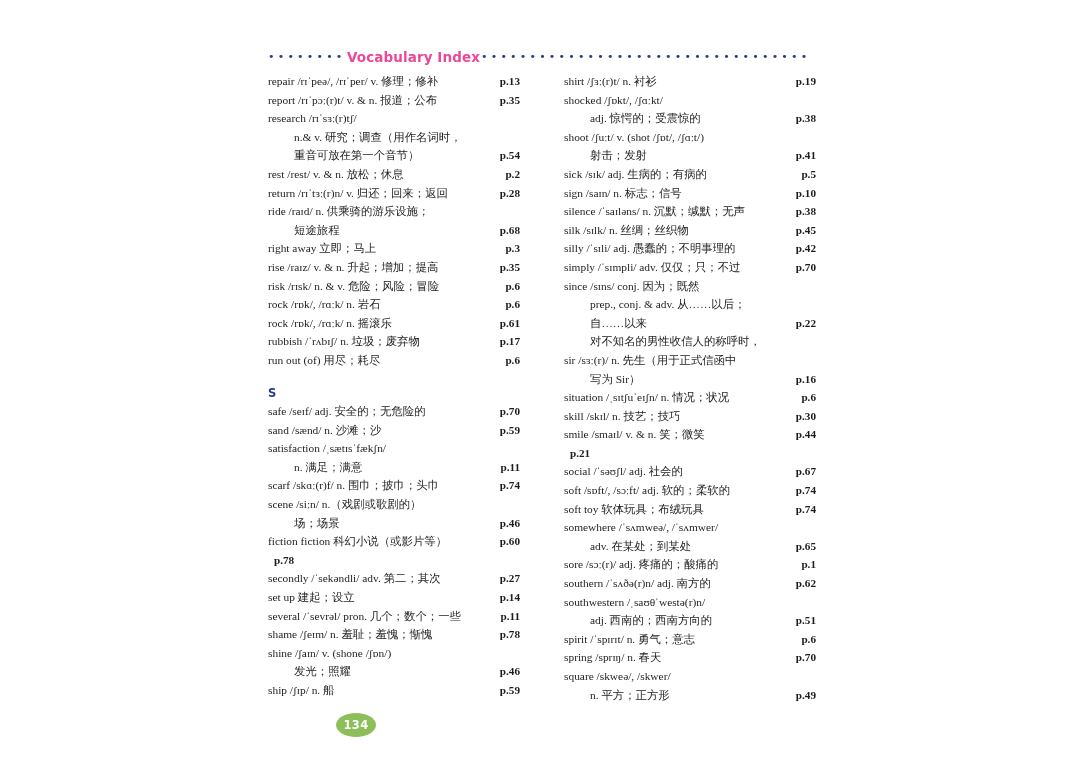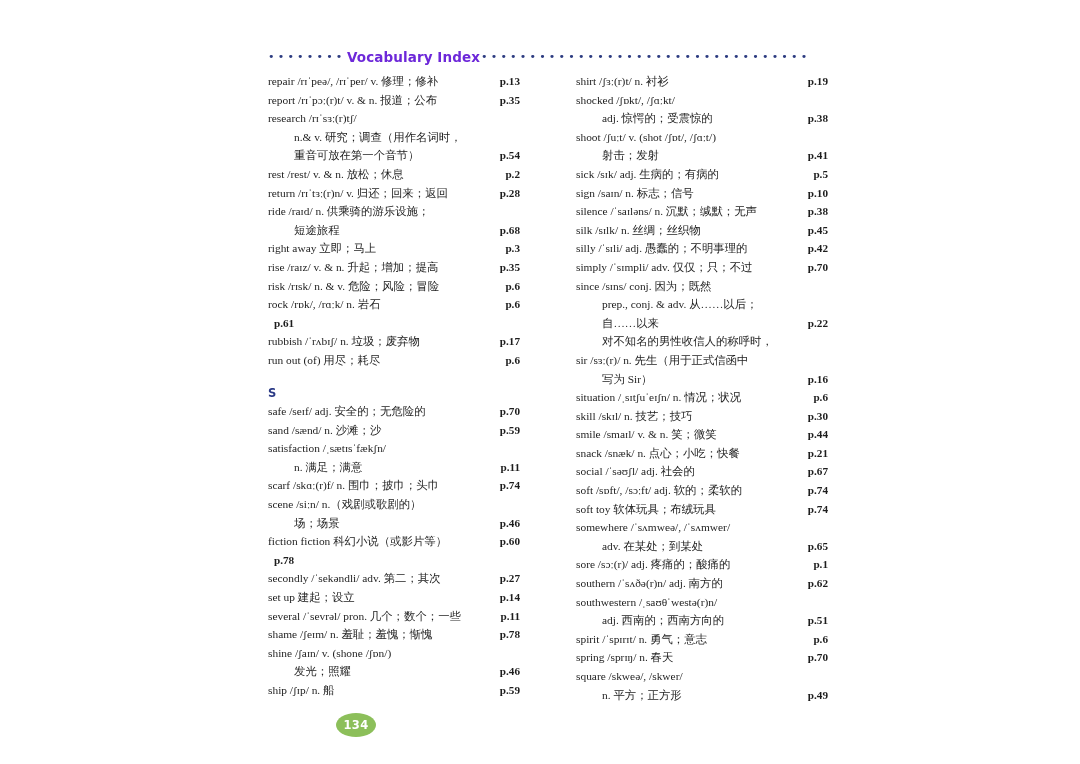--- a/index.html
+++ b/index.html
@@ -48,40 +48,40 @@
     letter-spacing: 3.2px;
     color: #2c3b80;
     line-height: 1;
     transform: translateY(-1px);
   }
   #header-title {
     flex: 0 0 auto;
     font-family: "DejaVu Sans", sans-serif;
     font-weight: bold;
     font-size: 13.5px;
-    color: #6d28d9;
+    color: #ec4899;
     letter-spacing: 0.1px;
     padding: 0 1px;
     transform: translateY(-0.5px);
   }
 
   
   #columns {
     position: absolute;
     left: 268px;
     top: 72px;
     width: 548px;
     display: flex;
     gap: 0px;
   }
   .column {
     width: 252px;
     flex: 0 0 252px;
   }
-  .column.left { margin-right: 56px; }
+  .column.left { margin-right: 44px; }
 
   
   .entry {
     display: flex;
     align-items: baseline;
     font-size: 11.4px;
     line-height: 18.6px;
     color: #1d1d1d;
     white-space: nowrap;
   }
@@ -195,20 +195,21 @@
         </div>
         <div class="entry">
           <span class="body">risk /rɪsk/ n. &amp; v. 危险；风险；冒险</span>
           <span class="pg">p.6</span>
         </div>
         <div class="entry">
           <span class="body">rock /rɒk/, /rɑːk/ n. 岩石</span>
           <span class="pg">p.6</span>
         </div>
         <div class="entry">
+          <span class="body">rock /rɒk/, /rɑːk/ n. 摇滚乐</span>
           <span class="pg">p.61</span>
         </div>
         <div class="entry">
           <span class="body">rubbish /ˈrʌbɪʃ/ n. 垃圾；废弃物</span>
           <span class="pg">p.17</span>
         </div>
         <div class="entry">
           <span class="body">run out (of) 用尽；耗尽</span>
           <span class="pg">p.6</span>
         </div>
@@ -353,21 +354,20 @@
         </div>
         <div class="entry">
           <span class="body">skill /skɪl/ n. 技艺；技巧</span>
           <span class="pg">p.30</span>
         </div>
         <div class="entry">
           <span class="body">smile /smaɪl/ v. &amp; n. 笑；微笑</span>
           <span class="pg">p.44</span>
         </div>
         <div class="entry">
-          <span class="body">snack /snæk/ n. 点心；小吃；快餐</span>
           <span class="pg">p.21</span>
         </div>
         <div class="entry">
           <span class="body">social /ˈsəʊʃl/ adj. 社会的</span>
           <span class="pg">p.67</span>
         </div>
         <div class="entry">
           <span class="body">soft /sɒft/, /sɔːft/ adj. 软的；柔软的</span>
           <span class="pg">p.74</span>
         </div>

